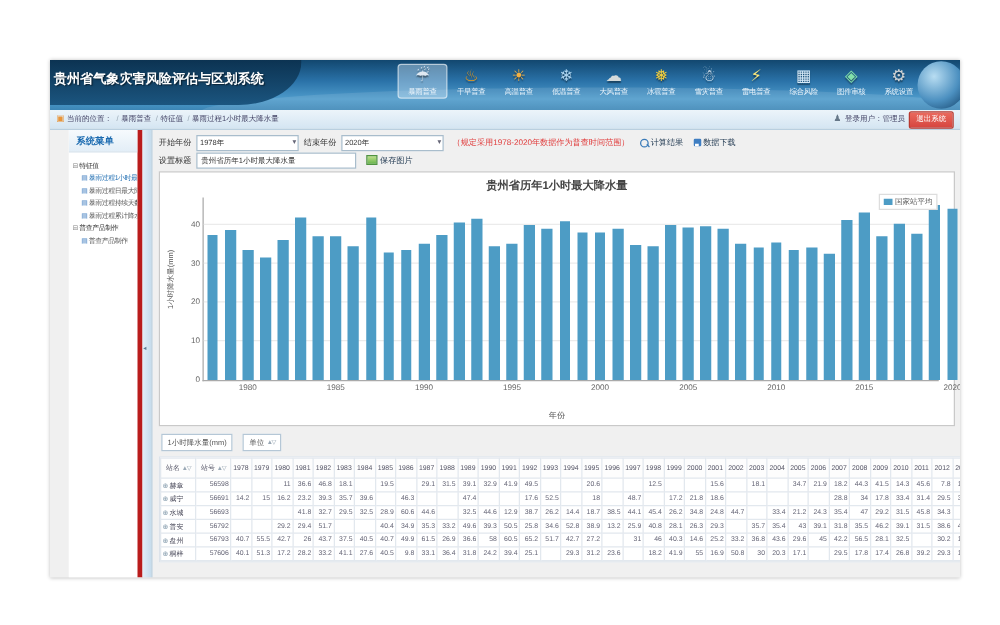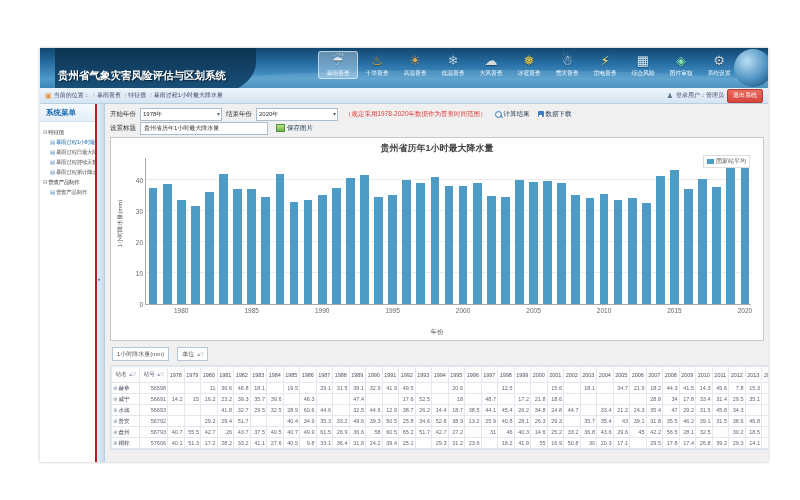--- a/index.html
+++ b/index.html
@@ -2,39 +2,39 @@
 <html><head>
 <meta charset="utf-8">
 <style>
   html,body{margin:0;padding:0;}
   body{width:800px;height:500px;background:#fff;font-family:"Liberation Sans","DejaVu Sans",sans-serif;position:relative;overflow:hidden;}
   .app{position:absolute;left:40px;top:48px;width:728px;height:414px;background:#f0f0f0;overflow:hidden;box-shadow:0 0 3px rgba(0,0,0,.25);}
 
   
   .topbar{position:relative;height:40px;background:linear-gradient(180deg,#12476f 0%,#2a72a8 42%,#4e9bcb 78%,#3c86b6 100%);overflow:hidden;}
   .topbar .swoosh{position:absolute;left:120px;top:22px;width:640px;height:40px;border-radius:50%;background:rgba(255,255,255,.10);}
-  .brand{position:absolute;left:15px;top:0;height:30px;padding:12px 30px 6px 3px;background:linear-gradient(180deg,#0c3352,#1b557f);border-bottom-right-radius:50px 34px;color:#fff;font-weight:bold;font-size:10.5px;line-height:30px;text-shadow:1px 1px 1px rgba(0,0,0,.55);white-space:nowrap;}
+  .brand{position:absolute;left:0;top:0;height:30px;padding:0 30px 6px 3px;background:linear-gradient(180deg,#0c3352,#1b557f);border-bottom-right-radius:50px 34px;color:#fff;font-weight:bold;font-size:10.5px;line-height:30px;text-shadow:1px 1px 1px rgba(0,0,0,.55);white-space:nowrap;}
   .globe{position:absolute;right:-4px;top:1px;width:38px;height:38px;border-radius:50%;background:radial-gradient(circle at 35% 32%,#b8ddf2,#4c90c0 55%,#16466e 95%);}
   .toolbar{position:absolute;right:30px;top:3px;display:flex;}
   .tool{width:38px;display:flex;flex-direction:column;align-items:center;padding:2px 0 1px;border-radius:3px;cursor:pointer;}
   .tool.selected{background:rgba(215,235,250,.40);border:1px solid rgba(255,255,255,.55);padding:1px 0 0;}
   .tool-ico{font-size:13px;line-height:15px;height:15px;text-shadow:0 1px 1px rgba(0,0,0,.4);}
   .tool-label{font-size:6px;color:#eef6fc;margin-top:1px;letter-spacing:-.3px;white-space:nowrap;}
 
   
   .bcbar{height:15px;background:linear-gradient(#ecf4fa,#d4e5f2);border-bottom:1px solid #b9cfdf;display:flex;align-items:center;font-size:6px;color:#446;padding:0 5px;}
   .bc-icon{color:#e8953a;font-size:7px;margin-right:2px;line-height:1;}
   .bc .sep{color:#98a6b2;margin:0 2px;}
   .bc-right{margin-left:auto;display:flex;align-items:center;gap:3px;}
   .user-icon{color:#667788;font-size:7px;line-height:1;}
   .logout-btn{background:linear-gradient(#ea6a5e,#d6453f);color:#fff;font-size:6px;padding:1px 5px 2px;border-radius:2px;border:1px solid #b93a30;cursor:pointer;}
 
   
   .main{display:flex;height:358px;}
-  .sidebar{width:55px;background:#fff;border-right:2px solid #b91c1c;overflow:hidden;}
+  .sidebar{width:55px;background:#fff;border-right:4px solid #b91c1c;overflow:hidden;margin-left:15px;}
   .sidebar-title{font-size:7.5px;color:#1a6ab0;font-weight:bold;padding:4px 0 3px 6px;background:linear-gradient(#f6fafd,#e3eef7);border-bottom:1px solid #d5e2ec;}
   .tree{padding:4px 0 0 3px;}
   .tree-group{font-size:5.5px;color:#333;margin-top:3px;white-space:nowrap;overflow:hidden;letter-spacing:-.3px;cursor:pointer;}
   .tg-ico{color:#888;margin-right:1px;}
   .tree-item{font-size:5.5px;color:#555;padding-left:7px;margin-top:3px;white-space:nowrap;overflow:hidden;letter-spacing:-.3px;cursor:pointer;}
   .tree-item.active{color:#1a6ab0;}
   .ti-ico{color:#5b8fc9;margin-right:1px;}
   .collapse-strip{width:7px;background:linear-gradient(90deg,#e2eef8,#c6dcec);border-right:1px solid #b9cfdf;position:relative;cursor:pointer;}
   .collapse-arrow{position:absolute;top:48%;left:0.5px;font-size:5px;color:#5a7documentElement;color:#5a7a92;}
   .content{flex:1;position:relative;padding:3px 4px 0 5px;overflow:hidden;}

